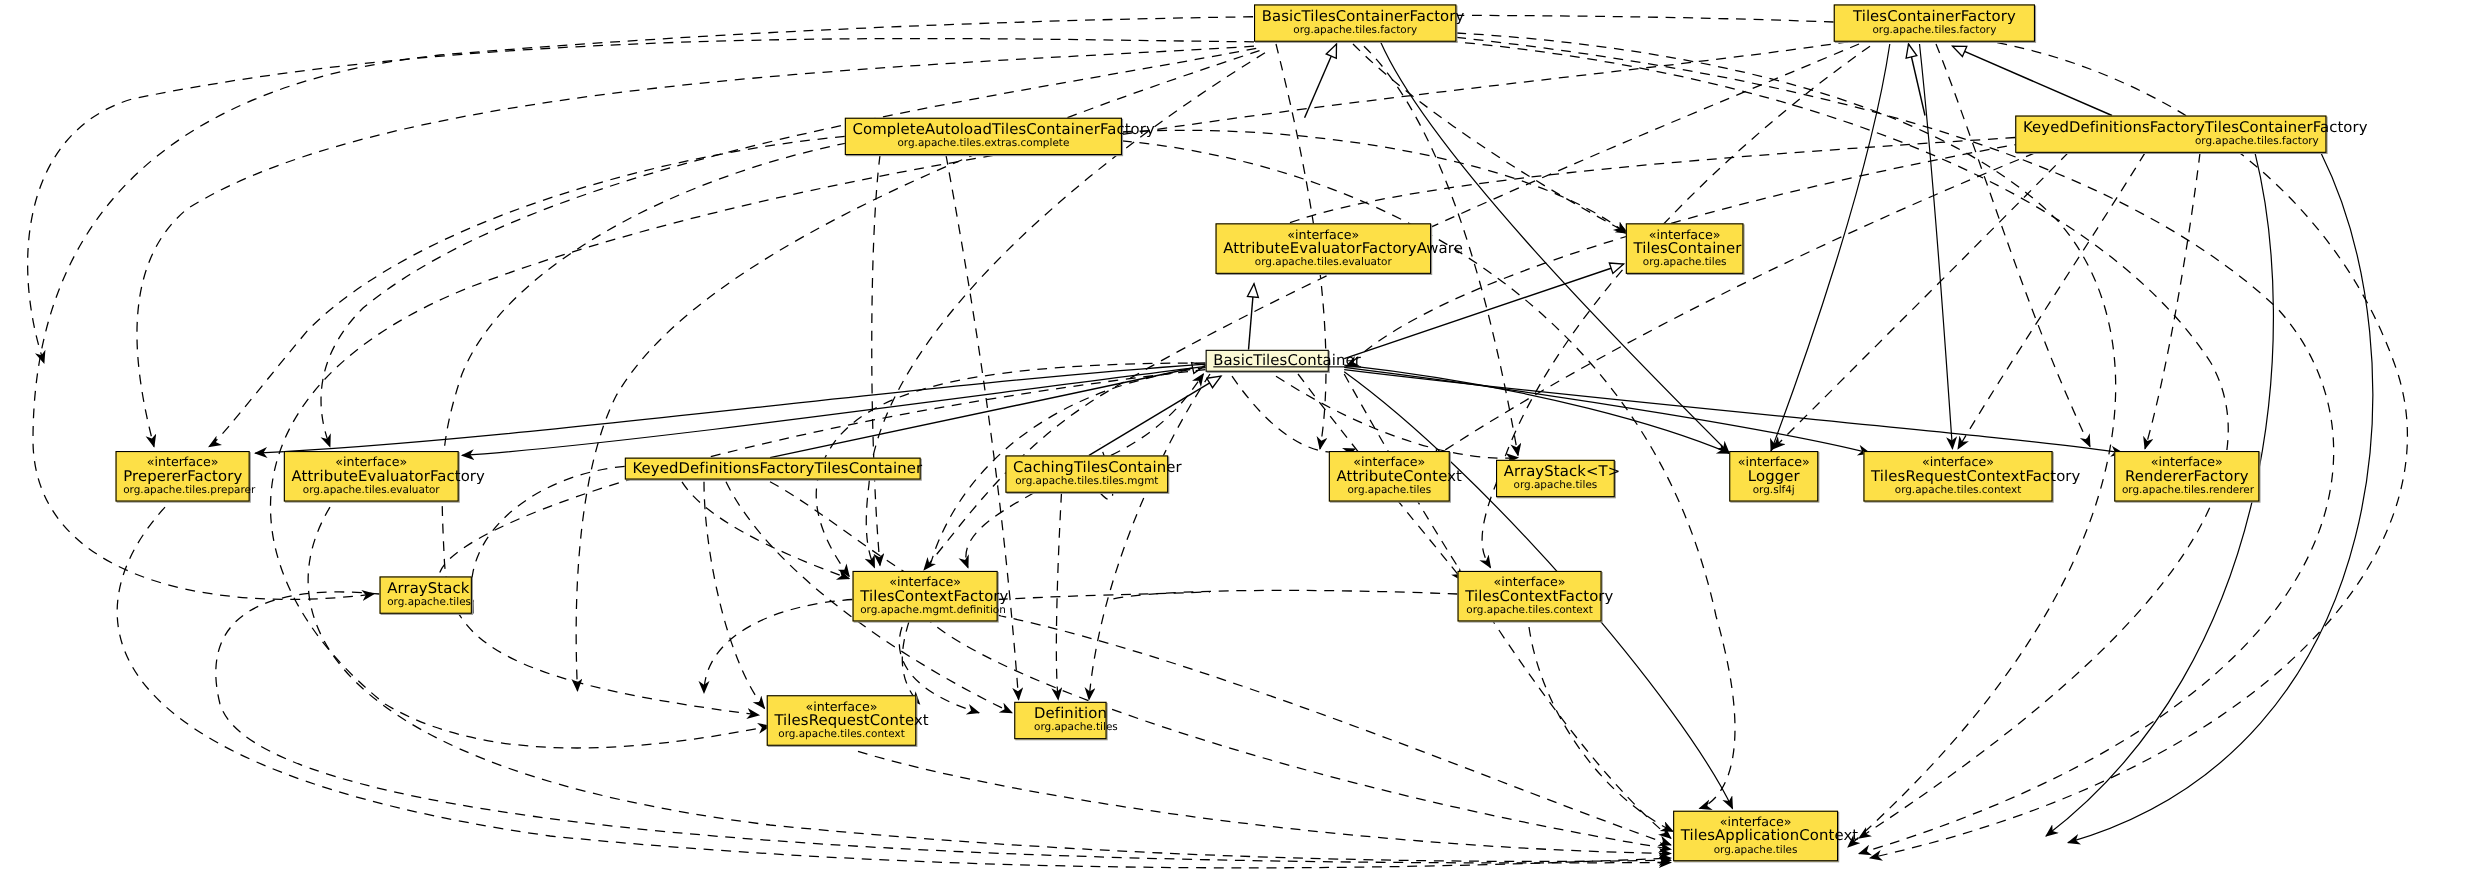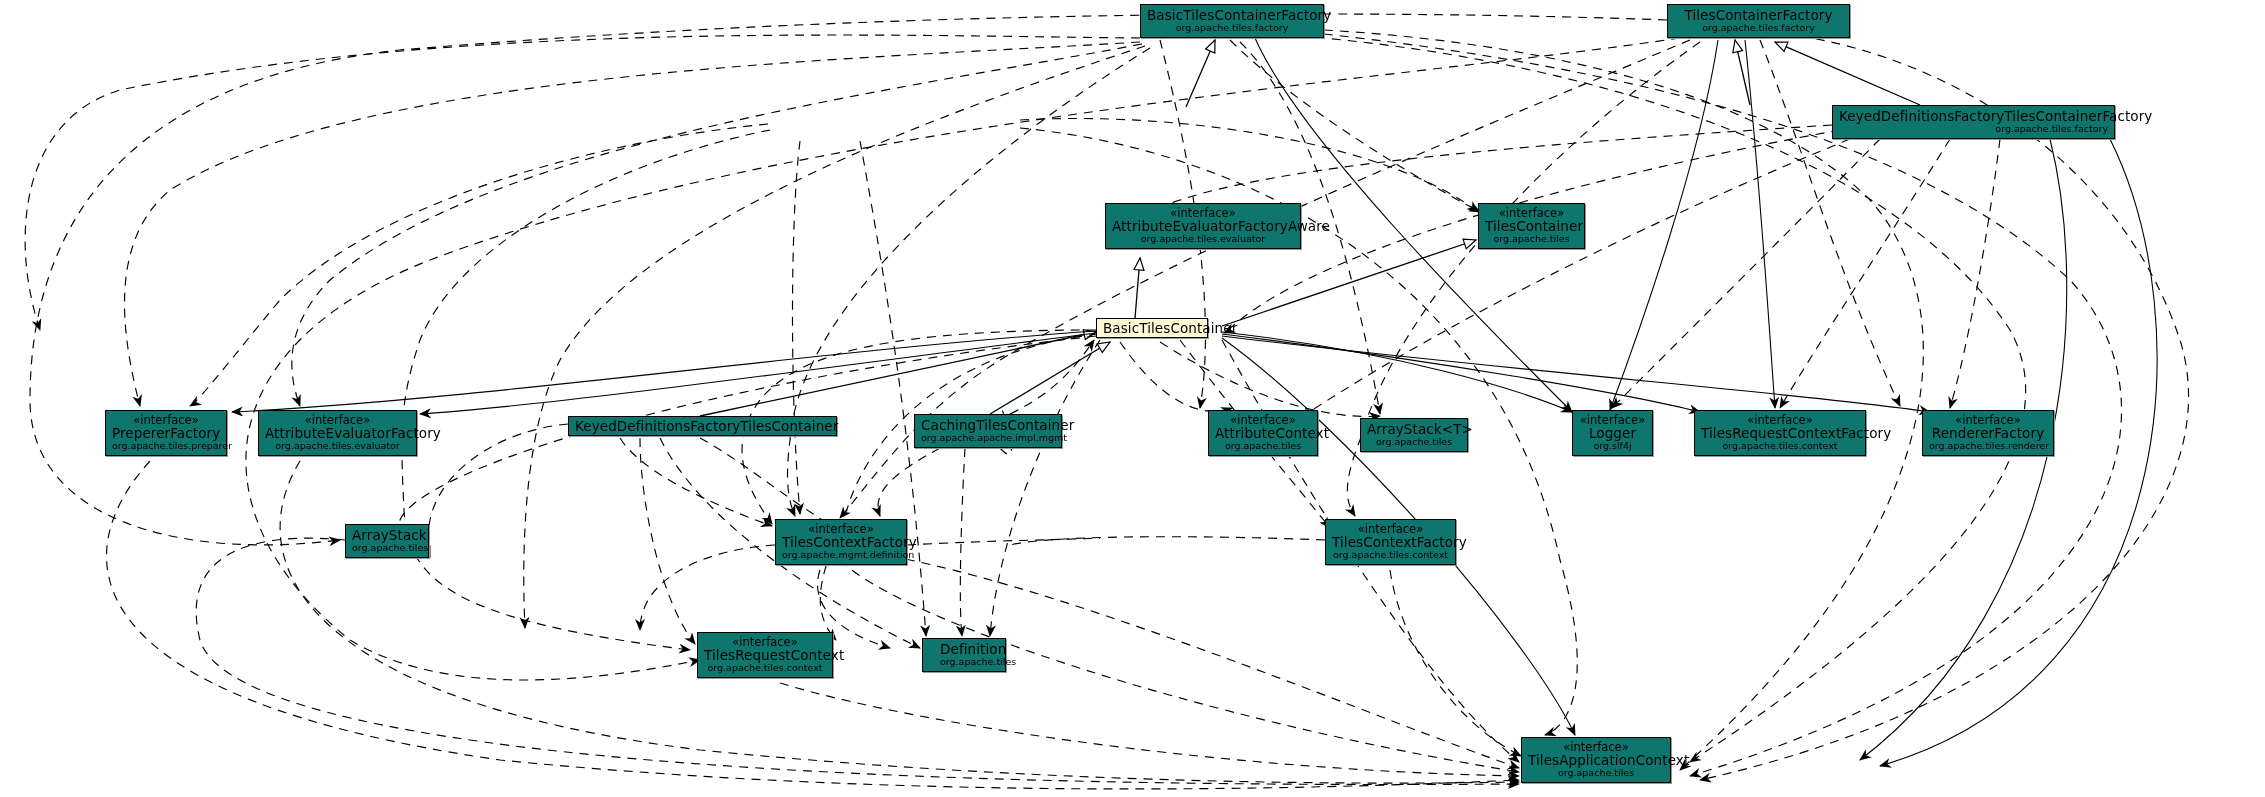--- a/index.html
+++ b/index.html
@@ -22,21 +22,21 @@
     left: 0;
     top: 0;
     width: 2265px;
     height: 797px;
     pointer-events: none;
   }
   .node {
     position: absolute;
     box-sizing: border-box;
     border: 1.5px solid #000000;
-    background: #0f766e;
+    background: #fde047;
     text-align: center;
     line-height: 1.05;
     padding: 3px 6px 4px 6px;
     white-space: nowrap;
     box-shadow: 1px 1px 0 #999999;
   }
   .node.highlight {
     background: #fbf9d4;
   }
   .node .stereo {
@@ -170,39 +170,43 @@
   <div class="node" style="left:1140px; top:4px; width:184px;">
     <span class="nname">BasicTilesContainerFactory</span>
     <span class="pkg">org.apache.tiles.factory</span>
   </div>
 
   <div class="node" style="left:1667px; top:4px; width:183px;">
     <span class="nname">TilesContainerFactory</span>
     <span class="pkg">org.apache.tiles.factory</span>
   </div>
 
+  <div class="node" style="left:768px; top:107px; width:252px;">
+    <span class="nname">CompleteAutoloadTilesContainerFactory</span>
+    <span class="pkg">org.apache.tiles.extras.complete</span>
+  </div>
 
   <div class="node" style="left:1832px; top:105px; width:283px;text-align:right;">
     <span class="nname">KeyedDefinitionsFactoryTilesContainerFactory</span>
     <span class="pkg">org.apache.tiles.factory</span>
   </div>
 
   <div class="node" style="left:1105px; top:203px; width:196px;">
     <span class="stereo">«interface»</span>
     <span class="nname">AttributeEvaluatorFactoryAware</span>
     <span class="pkg">org.apache.tiles.evaluator</span>
   </div>
 
   <div class="node" style="left:1478px; top:203px; width:107px;">
     <span class="stereo">«interface»</span>
     <span class="nname">TilesContainer</span>
     <span class="pkg">org.apache.tiles</span>
   </div>
 
-  <div class="node highlight single" style="left:1096px; top:318px; width:112px; padding-top:2px; padding-bottom:2px;">
+  <div class="node highlight single" style="left:1096px; top:318px; width:112px; padding-top:2px; padding-bottom:2px;text-decoration:underline;">
     <span class="nname">BasicTilesContainer</span>
   </div>
 
   <div class="node" style="left:105px; top:410px; width:122px;">
     <span class="stereo">«interface»</span>
     <span class="nname">PrepererFactory</span>
     <span class="pkg">org.apache.tiles.preparer</span>
   </div>
 
   <div class="node" style="left:258px; top:410px; width:159px;">
@@ -210,21 +214,21 @@
     <span class="nname">AttributeEvaluatorFactory</span>
     <span class="pkg">org.apache.tiles.evaluator</span>
   </div>
 
   <div class="node single" style="left:568px; top:416px; width:269px; padding-top:2px; padding-bottom:2px;">
     <span class="nname">KeyedDefinitionsFactoryTilesContainer</span>
   </div>
 
   <div class="node" style="left:914px; top:414px; width:148px;">
     <span class="nname">CachingTilesContainer</span>
-    <span class="pkg">org.apache.apache.impl.mgmt</span>
+    <span class="pkg">org.apache.tiles.tiles.mgmt</span>
   </div>
 
   <div class="node" style="left:1208px; top:410px; width:110px;">
     <span class="stereo">«interface»</span>
     <span class="nname">AttributeContext</span>
     <span class="pkg">org.apache.tiles</span>
   </div>
 
   <div class="node" style="left:1360px; top:418px; width:108px;">
     <span class="nname">ArrayStack&lt;T&gt;</span>

